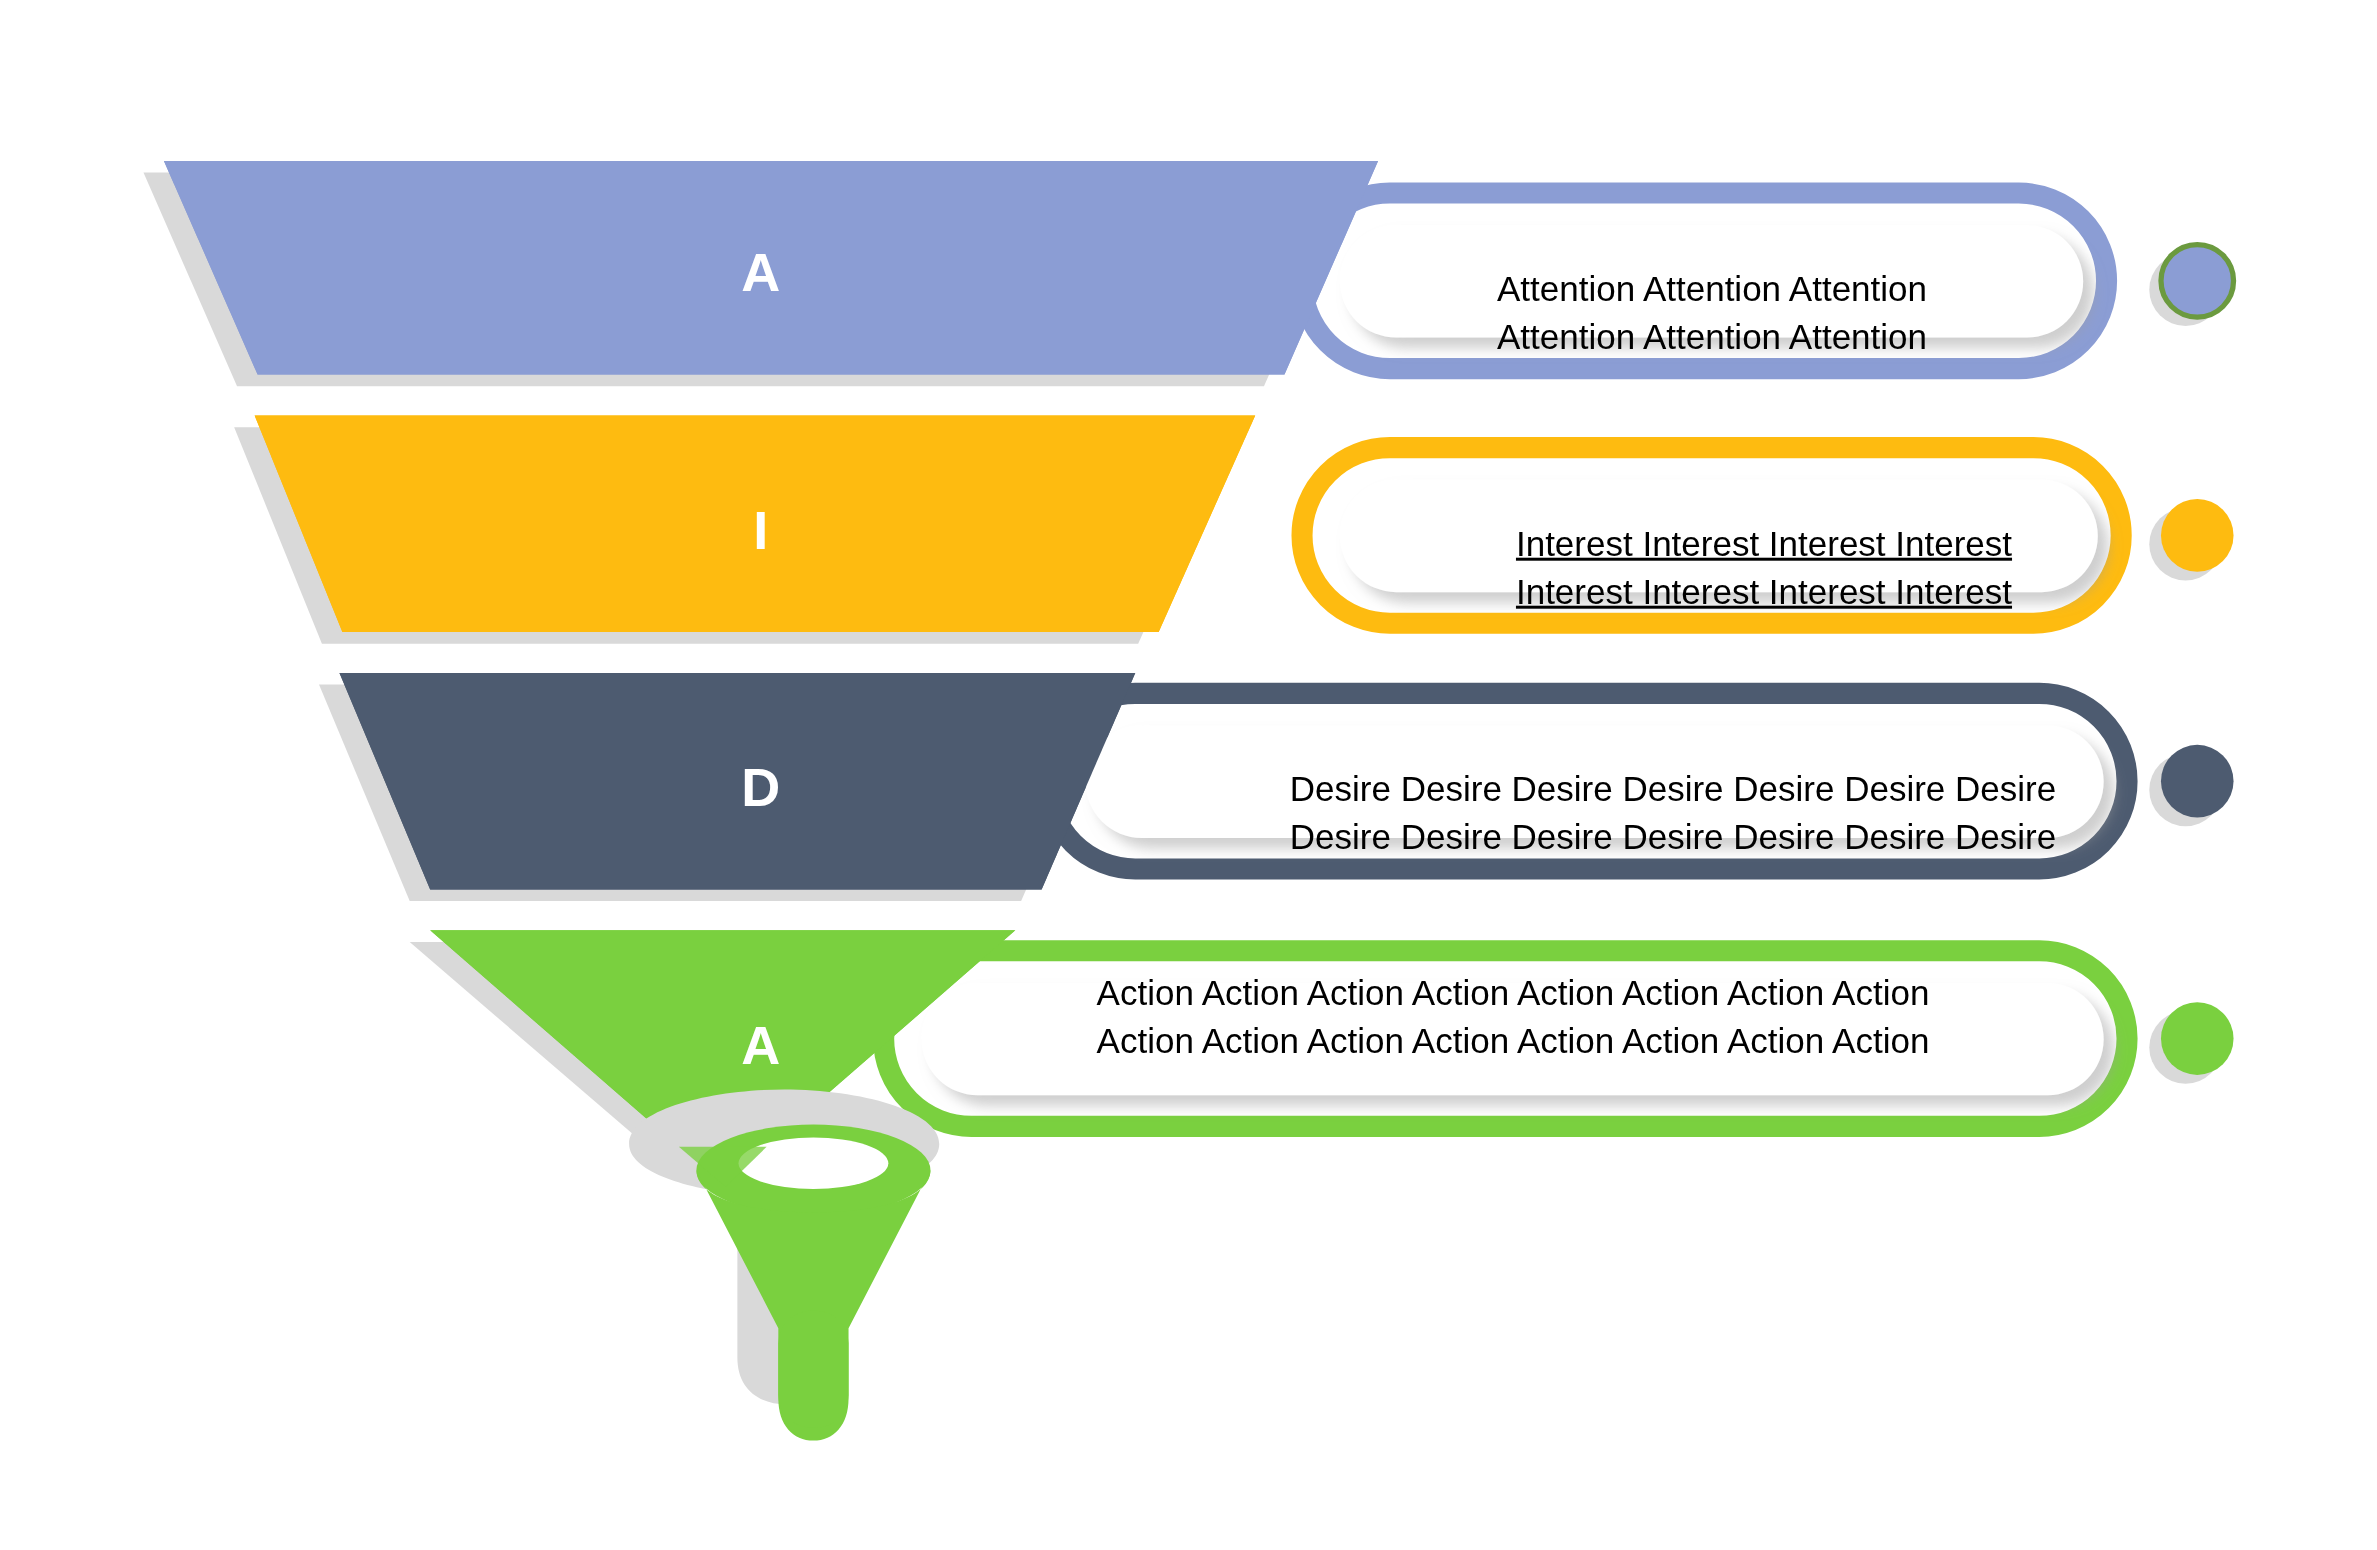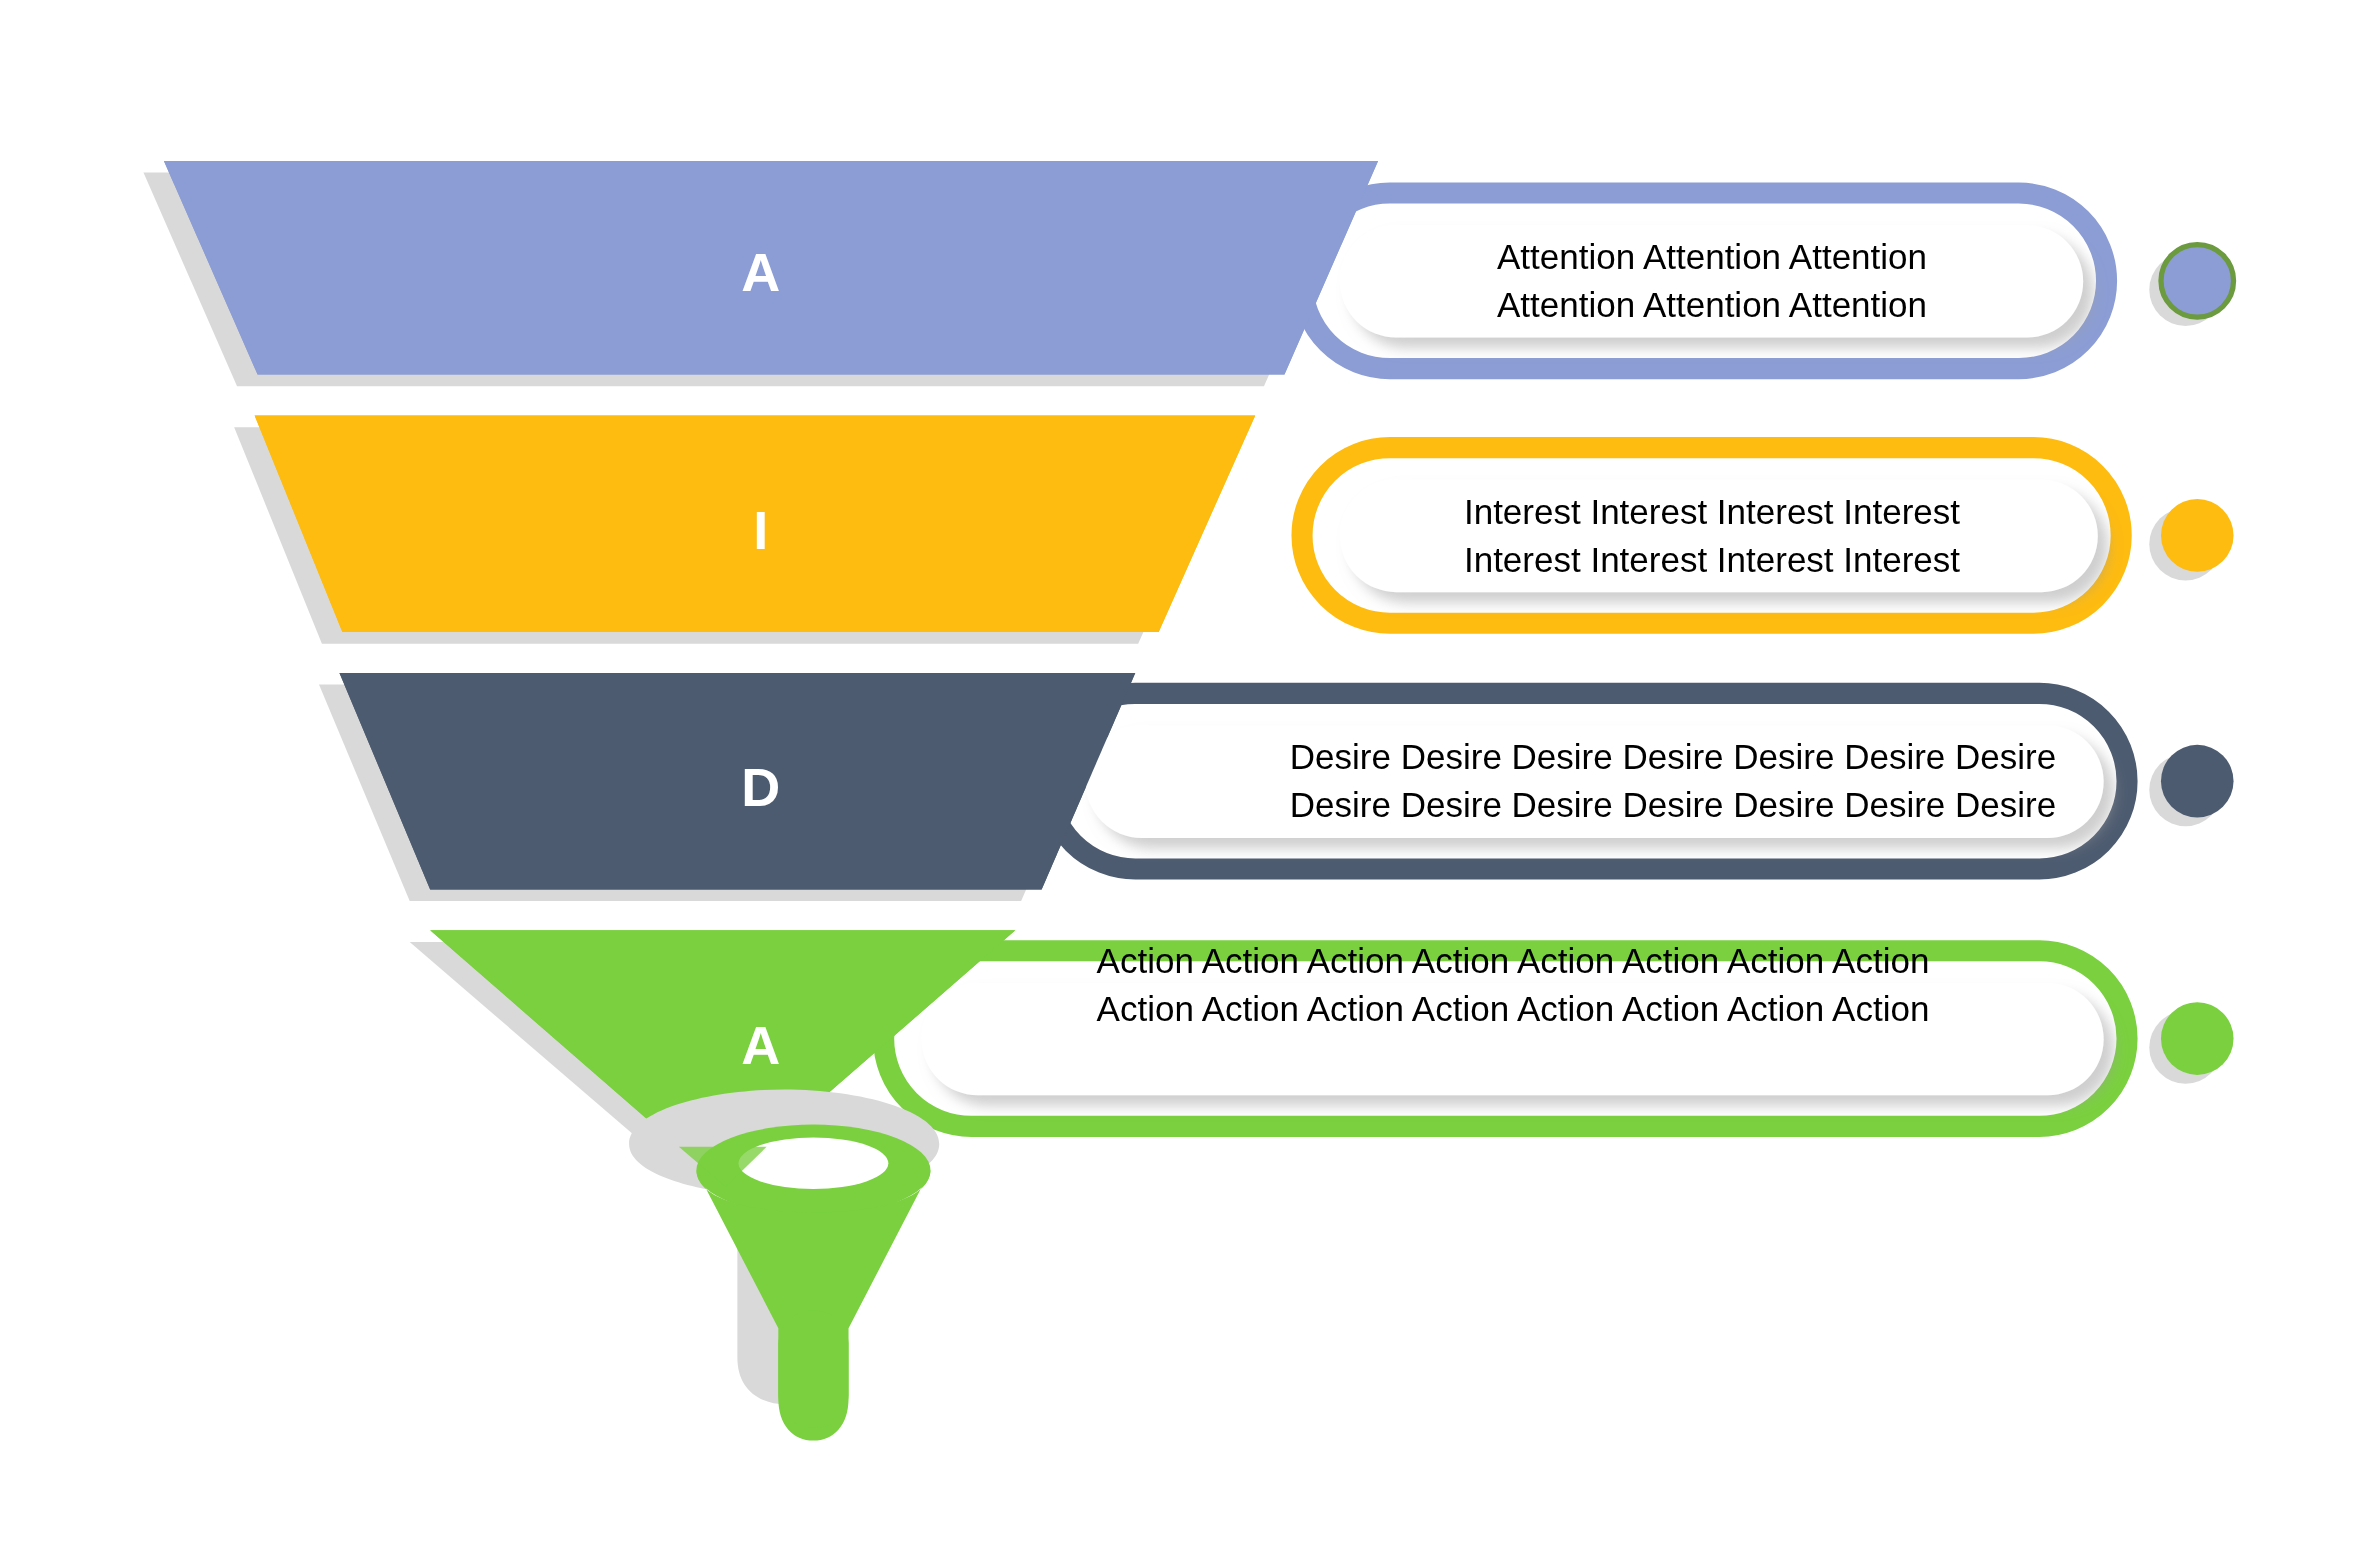--- a/index.html
+++ b/index.html
@@ -41,20 +41,21 @@
   .callout-text {
     position: absolute;
     transform: translate(-50%, -50%);
     text-align: center;
     color: #000000;
     font-family: "Liberation Sans", sans-serif;
     font-size: 35px;
     line-height: 1.38;
     white-space: nowrap;
     pointer-events: none;
+    margin-top: 32px;
   }
   .callout-text .line { display: block; }
 </style>
 </head>
 <body>
 
 <div id="stage">
 
   <svg id="funnel-svg" viewBox="0 0 4062 2649" xmlns="http://www.w3.org/2000/svg">
     <defs>
@@ -172,21 +173,21 @@
   <div class="stage-letter" style="left:761px; top:272px;">A</div>
   <div class="stage-letter" style="left:761px; top:530px;">I</div>
   <div class="stage-letter" style="left:761px; top:787px;">D</div>
   <div class="stage-letter" style="left:761px; top:1045px;">A</div>
 
   <div class="callout-text" style="left:1712px; top:281px;">
     <span class="line">Attention Attention Attention</span>
     <span class="line">Attention Attention Attention</span>
   </div>
 
-  <div class="callout-text" style="left:1712px; top:536px;">
+  <div class="callout-text" style="left:1764px; top:536px;text-decoration:underline;">
     <span class="line">Interest Interest Interest Interest</span>
     <span class="line">Interest Interest Interest Interest</span>
   </div>
 
   <div class="callout-text" style="left:1673px; top:781px;">
     <span class="line">Desire Desire Desire Desire Desire Desire Desire</span>
     <span class="line">Desire Desire Desire Desire Desire Desire Desire</span>
   </div>
 
   <div class="callout-text" style="left:1513px; top:985px;">

